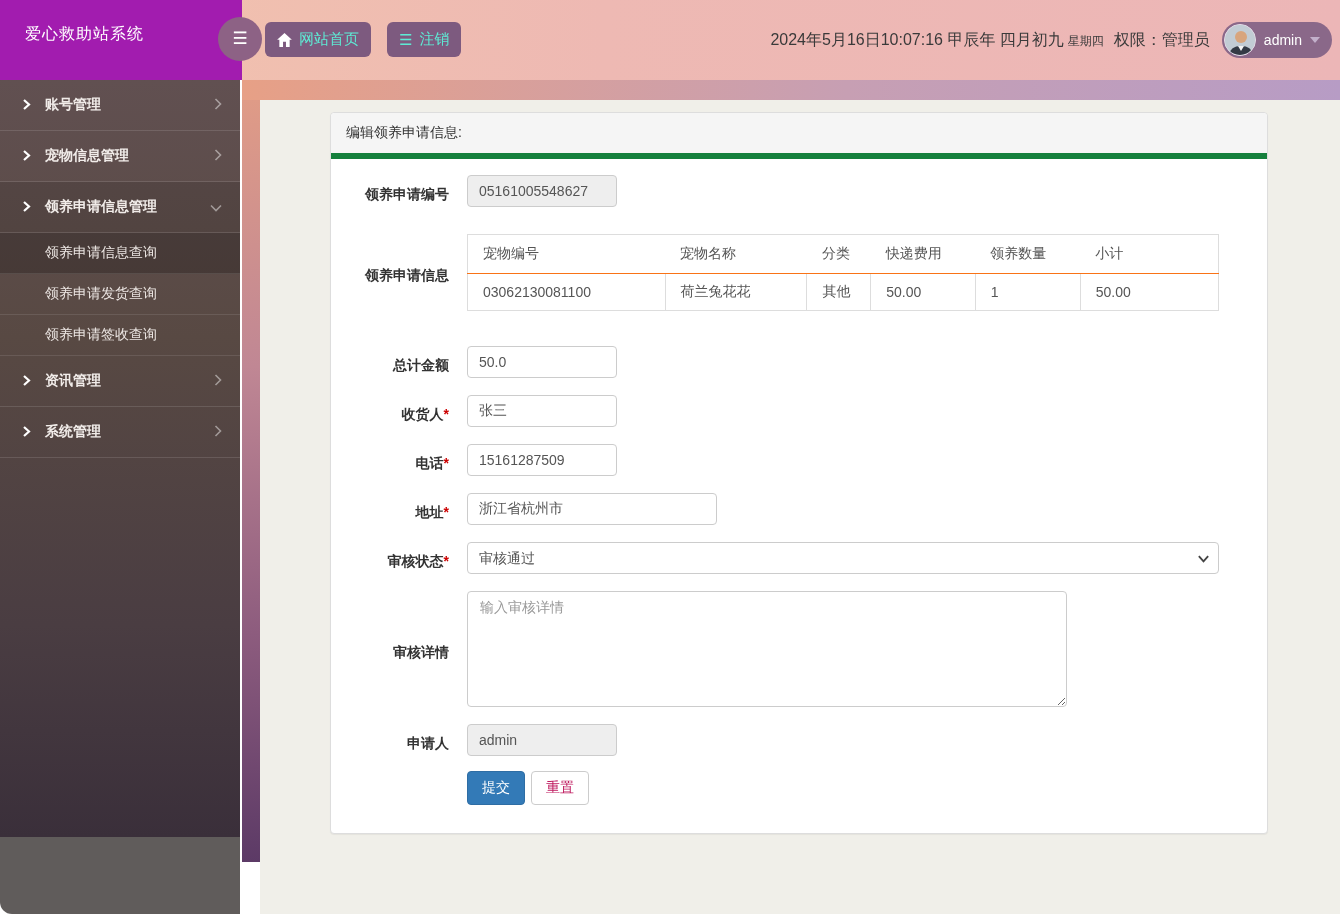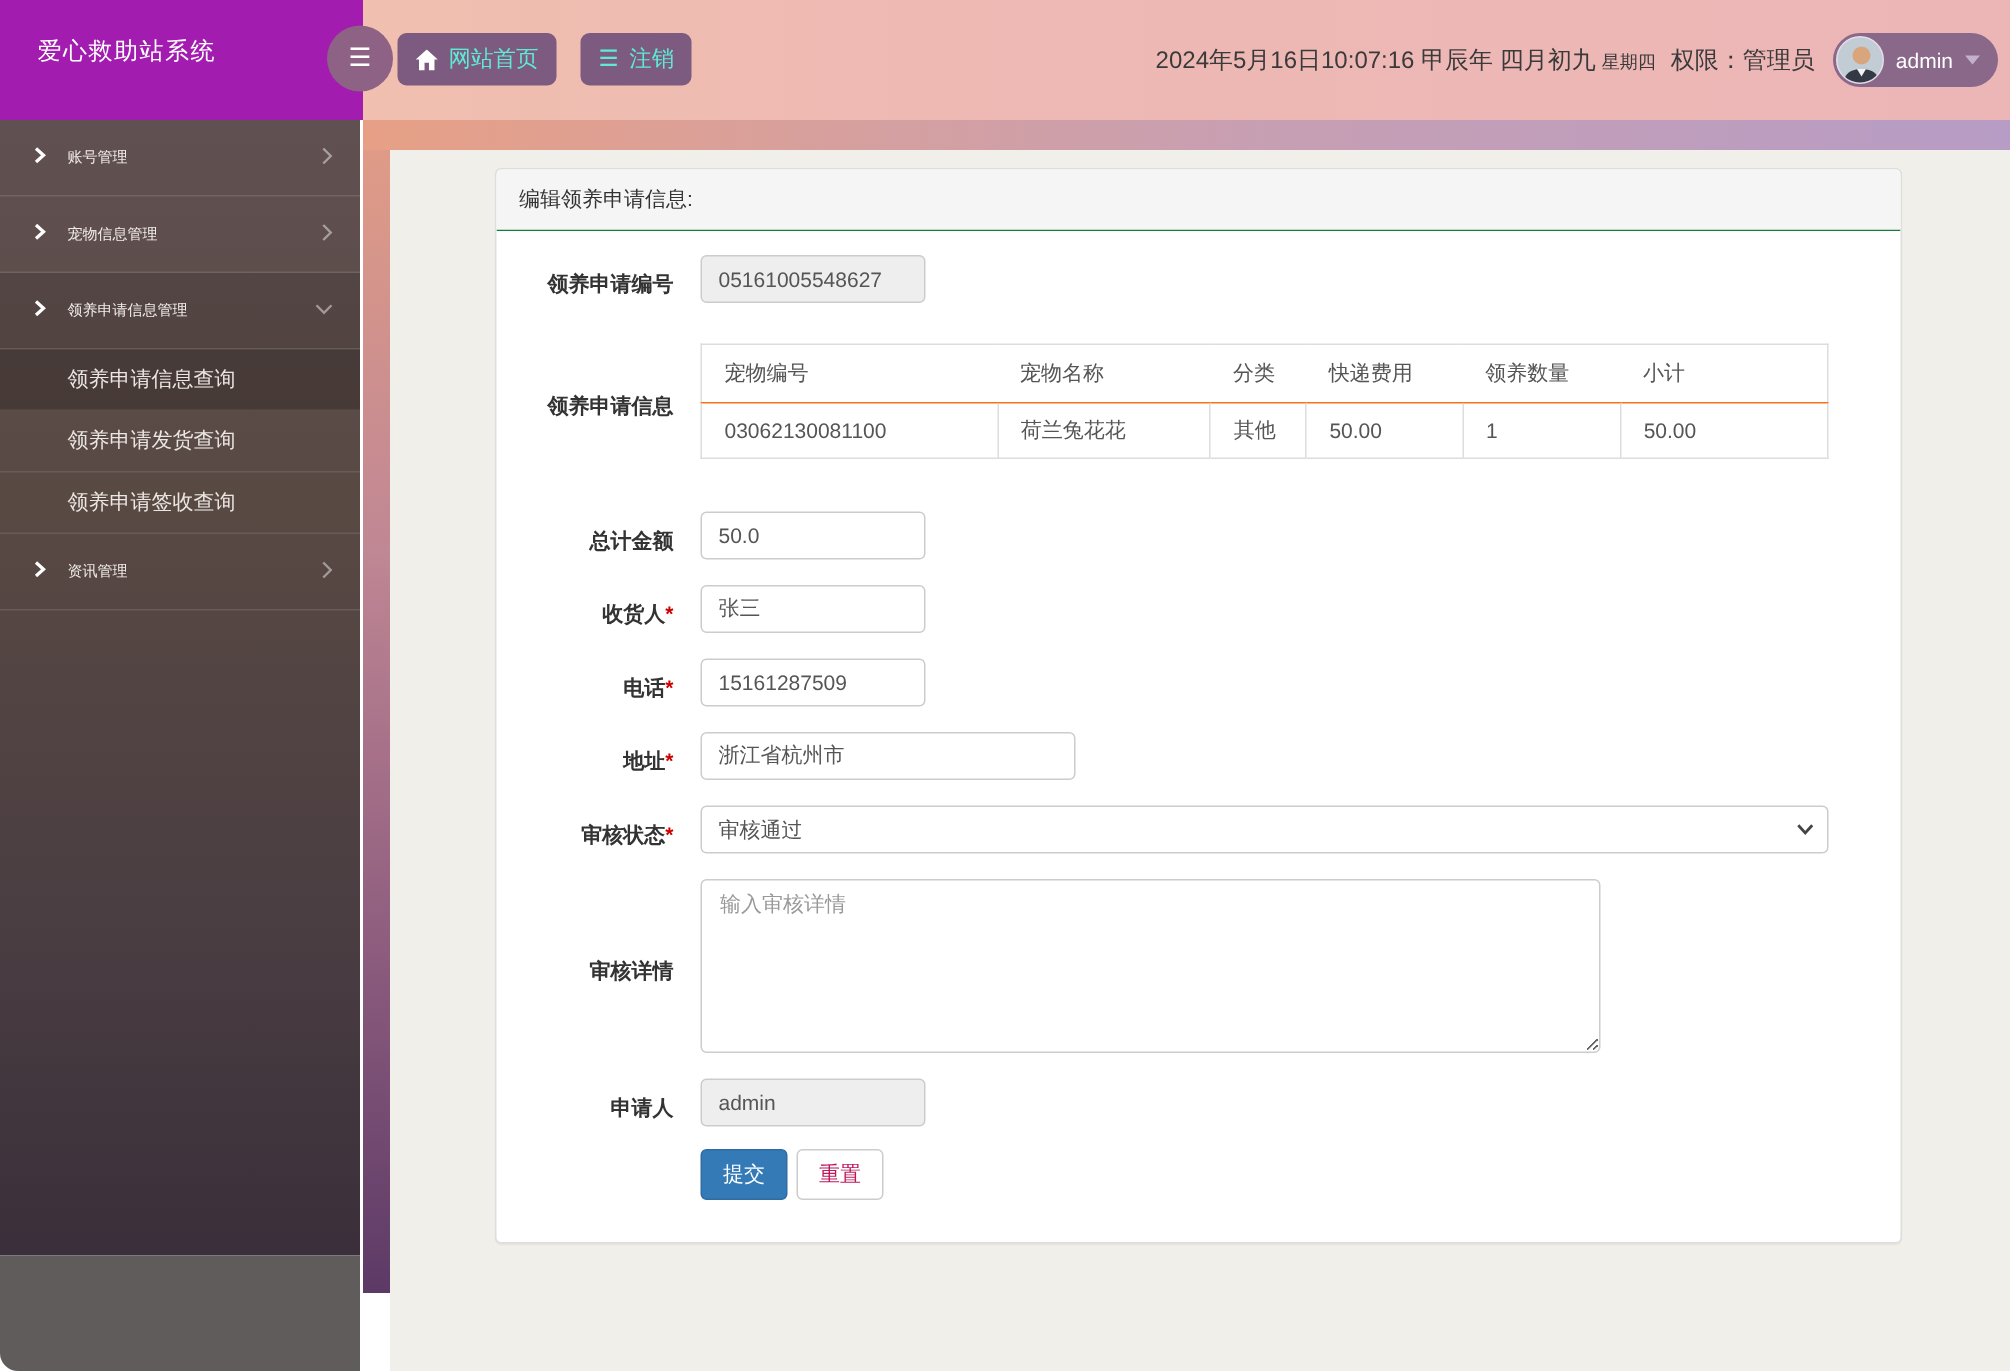--- a/index.html
+++ b/index.html
@@ -32,40 +32,40 @@
   .user-pill .uname { color:#fff; font-size:14px; }
   .caret { width:0; height:0; border-left:5px solid transparent; border-right:5px solid transparent;
     border-top:6px solid #c3b0cb; }
 
   
   .sidebar { position:absolute; top:80px; left:0; width:240px; height:757px;
     background:linear-gradient(to bottom,#615051 0%,#584943 34%,#4a3d42 72%,#3a2f3a 100%); }
   .sidebar-footer { position:absolute; top:837px; left:0; width:240px; height:77px;
     background:#605c5b; border-bottom-left-radius:12px; }
   .nav-item { height:51px; display:flex; align-items:center; padding:0 18px 0 22px;
-    color:#f1ece9; font-size:10px; border-bottom:1px solid rgba(255,255,255,0.12); cursor:pointer; }
+    color:#f1ece9; font-size:14px; border-bottom:1px solid rgba(255,255,255,0.12); cursor:pointer;font-weight:bold; }
   .nav-item .lbl { margin-left:14px; }
   .nav-item.open { background:rgba(0,0,0,0.10); }
   .chev { flex:0 0 auto; }
   .chev.right { margin-left:auto; opacity:0.45; }
   .sub-item { height:41px; display:flex; align-items:center; padding-left:45px;
     color:#ece6e3; font-size:14px; border-bottom:1px solid rgba(255,255,255,0.10); cursor:pointer; }
   .sub-item.active { background:rgba(0,0,0,0.22); }
 
   
   .band { position:absolute; top:80px; left:242px; width:1098px; height:20px;
     background:linear-gradient(to right,#e7a086 0%,#c79fb3 55%,#b79cc5 100%); }
   .strip { position:absolute; top:100px; left:242px; width:18px; height:762px;
     background:linear-gradient(to bottom,#df9b87 0%,#c08794 35%,#8d5c7e 70%,#5c3a66 100%); }
 
   
   .content { position:absolute; top:100px; left:260px; width:1080px; height:814px; background:#f0efe9; }
   .panel { position:absolute; top:12px; left:70px; width:938px; background:#fff;
     border:1px solid #ddd; border-radius:4px; box-shadow:0 1px 1px rgba(0,0,0,0.05); }
-  .panel-heading { background:#f5f5f5; border-bottom:1px solid #15803d;
+  .panel-heading { background:#f5f5f5; border-bottom:6px solid #15803d;
     border-radius:4px 4px 0 0; padding:11px 15px; font-size:14px; color:#333; }
   .panel-body { padding:16px 15px 28px 15px; }
 
   .form-group { display:flex; align-items:center; margin-bottom:17px; }
   .form-group.mb27 { margin-bottom:27px; }
   .form-group.mb35 { margin-bottom:35px; }
   .control-label { flex:0 0 103px; text-align:right; font-weight:bold; font-size:14px;
     color:#333; padding-top:7px; white-space:nowrap; }
   .req { color:#c00; font-weight:bold; }
   .control { margin-left:18px; }
@@ -175,20 +175,31 @@
     </div>
     <div class="sub-item">
       <span>领养申请签收查询</span>
     </div>
     <div class="nav-item">
       <span class="chev">
         <svg width="9" height="11" viewBox="0 0 9 11">
             <polyline points="2,1 7,5.5 2,10" fill="none" stroke="#fff" stroke-width="2.2"></polyline>
           </svg></span>
       <span class="lbl">资讯管理</span>
+      <span class="chev right">
+        <svg width="8" height="12" viewBox="0 0 8 12">
+            <polyline points="1.5,1 6.5,6 1.5,11" fill="none" stroke="#fff" stroke-width="1.6"></polyline>
+          </svg></span>
+    </div>
+    <div class="nav-item">
+      <span class="chev">
+        <svg width="9" height="11" viewBox="0 0 9 11">
+            <polyline points="2,1 7,5.5 2,10" fill="none" stroke="#fff" stroke-width="2.2"></polyline>
+          </svg></span>
+      <span class="lbl">系统管理</span>
       <span class="chev right">
         <svg width="8" height="12" viewBox="0 0 8 12">
             <polyline points="1.5,1 6.5,6 1.5,11" fill="none" stroke="#fff" stroke-width="1.6"></polyline>
           </svg></span>
     </div>
   </div>
   <div class="sidebar-footer"></div>
 
   <div class="band"></div>
   <div class="strip"></div>

